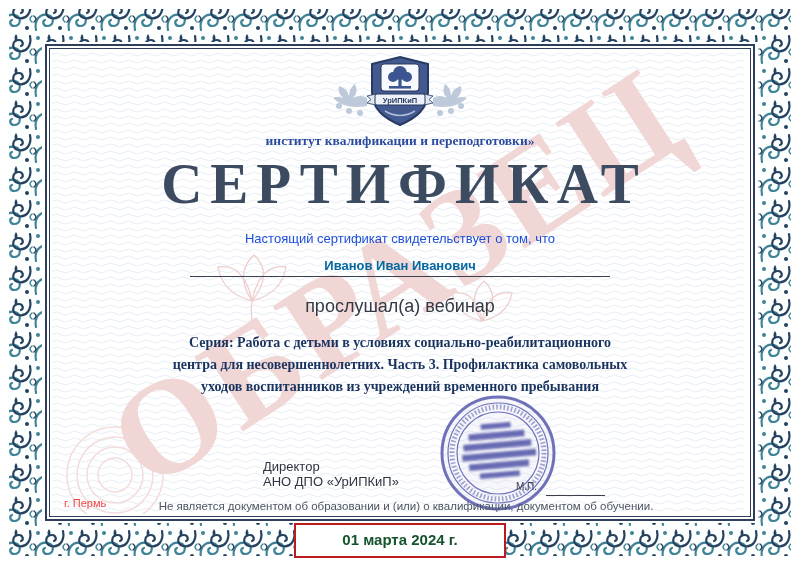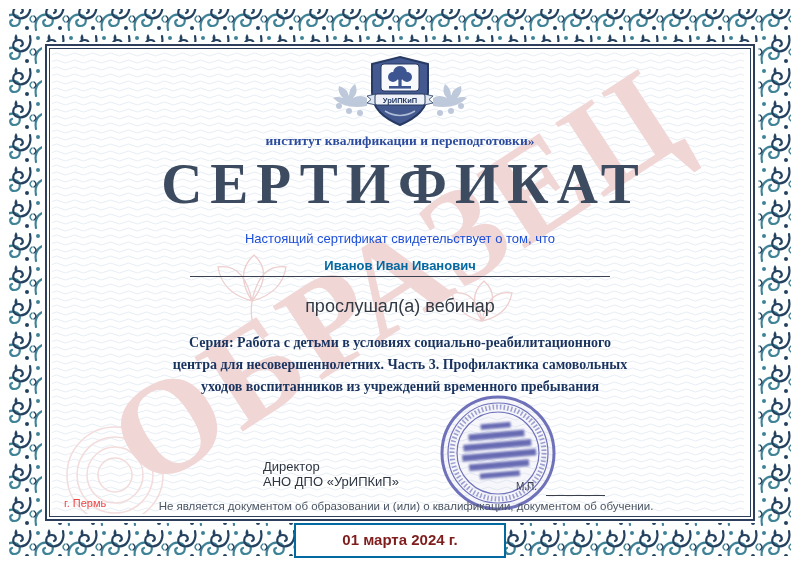--- a/index.html
+++ b/index.html
@@ -40,22 +40,22 @@
   }
   .abs{position:absolute;}
   .city{left:12px;top:446px;font-size:11px;color:#ef4444;}
   .director{left:211px;top:408px;font-size:13px;line-height:15px;text-align:left;color:#2e3540;}
   .seal-wrap{left:386px;top:342px;width:120px;height:120px;}
   .mp{left:464px;top:430px;font-size:10px;color:#3a3f4a;z-index:4;}
   .sig-line{left:494px;top:444px;width:59px;height:0;border-top:1.5px solid #3a3f4a;}
   .disclaimer{left:12px;right:0;top:449px;font-size:11.5px;color:#4b5563;text-align:center;}
   .date-box{
     position:absolute;left:294px;top:523px;width:212px;height:35px;z-index:3;
-    background:#ffffff;border:2px solid #0369a1;box-sizing:border-box;
-    font-size:15px;font-weight:bold;color:#7f1d1d;text-align:center;line-height:30px;
+    background:#ffffff;border:2px solid #b91c1c;box-sizing:border-box;
+    font-size:15px;font-weight:bold;color:#14532d;text-align:center;line-height:30px;
   }
 </style>
 </head>
 <body>
 
 <div class="page">
 
   <svg class="orn-border" width="800" height="565" aria-hidden="true">
     <defs>
       <pattern id="orn" width="33" height="33" patternUnits="userSpaceOnUse">

